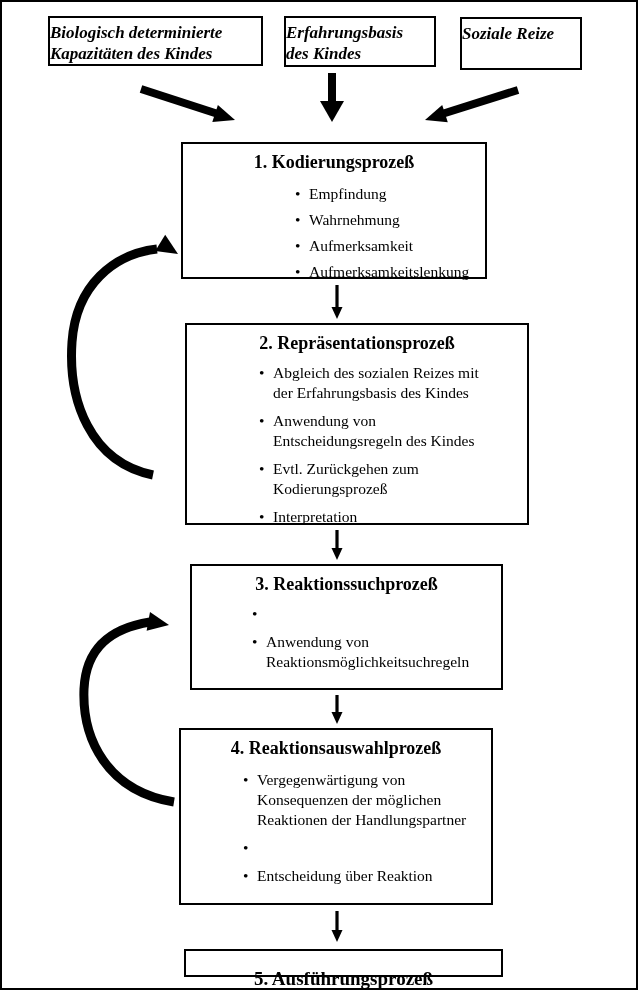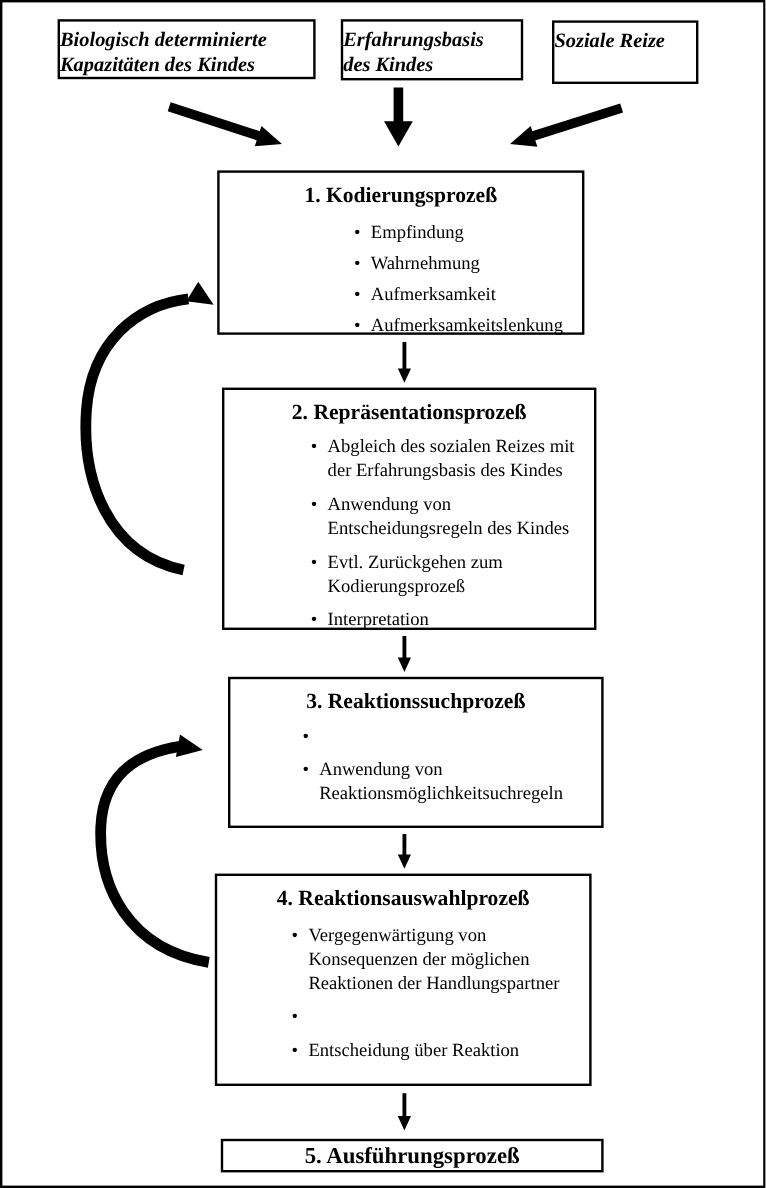--- a/index.html
+++ b/index.html
@@ -48,21 +48,21 @@
   .b1 .bullets { margin-left: 112px; margin-top: 10px; }
   .b1 .bullet-item { margin-bottom: 6px; }
   .b1 .txt { white-space: nowrap; }
   .b2 .bullets { margin-left: 72px; }
   .b2 .txt { width: 212px; }
   .b3 .bullets { margin-left: 60px; }
   .b3 .txt { width: 210px; }
   .b4 .bullets { margin-left: 62px; margin-top: 10px; }
   .b4 .txt { width: 222px; }
   .b5 {
-    padding-top: 1px;
+    padding-top: 16px;
   }
   .b5 .ptitle { font-size: 19px; line-height: 24px; }
   svg.arrows { position: absolute; left: 0; top: 0; pointer-events: none; }
 </style>
 </head>
 <body>
 
 <div class="page">
 
   <svg class="arrows" width="638" height="990" viewBox="0 0 638 990">
@@ -136,21 +136,21 @@
         <span class="dot">•</span>
         <span class="txt">Aufmerksamkeit</span>
       </div>
       <div class="bullet-item">
         <span class="dot">•</span>
         <span class="txt">Aufmerksamkeitslenkung</span>
       </div>
     </div>
   </div>
 
-  <div class="abs pbox b2" style="left:183px; top:321px; width:312px; height:202px;">
+  <div class="abs pbox b2" style="left:183px; top:321px; width:344px; height:202px;">
     <div class="ptitle">2. Repräsentationsprozeß</div>
     <div class="bullets">
       <div class="bullet-item">
         <span class="dot">•</span>
         <span class="txt">Abgleich des sozialen Reizes mit der Erfahrungsbasis des Kindes</span>
       </div>
       <div class="bullet-item">
         <span class="dot">•</span>
         <span class="txt">Anwendung von Entscheidungsregeln des Kindes</span>
       </div>

